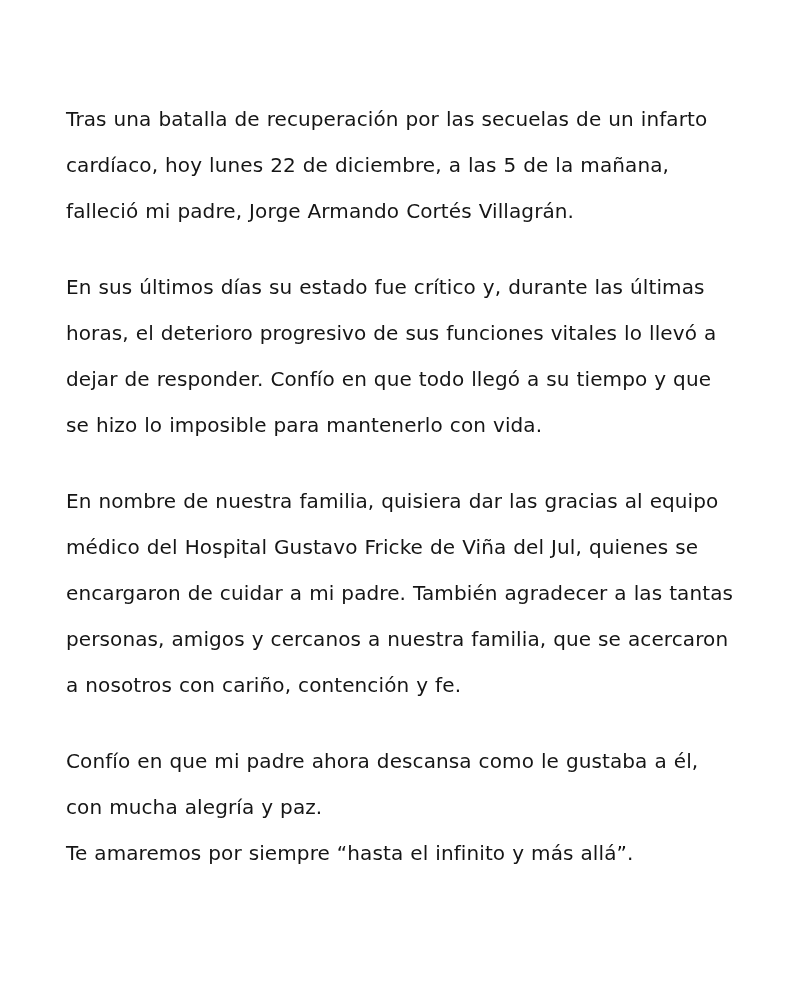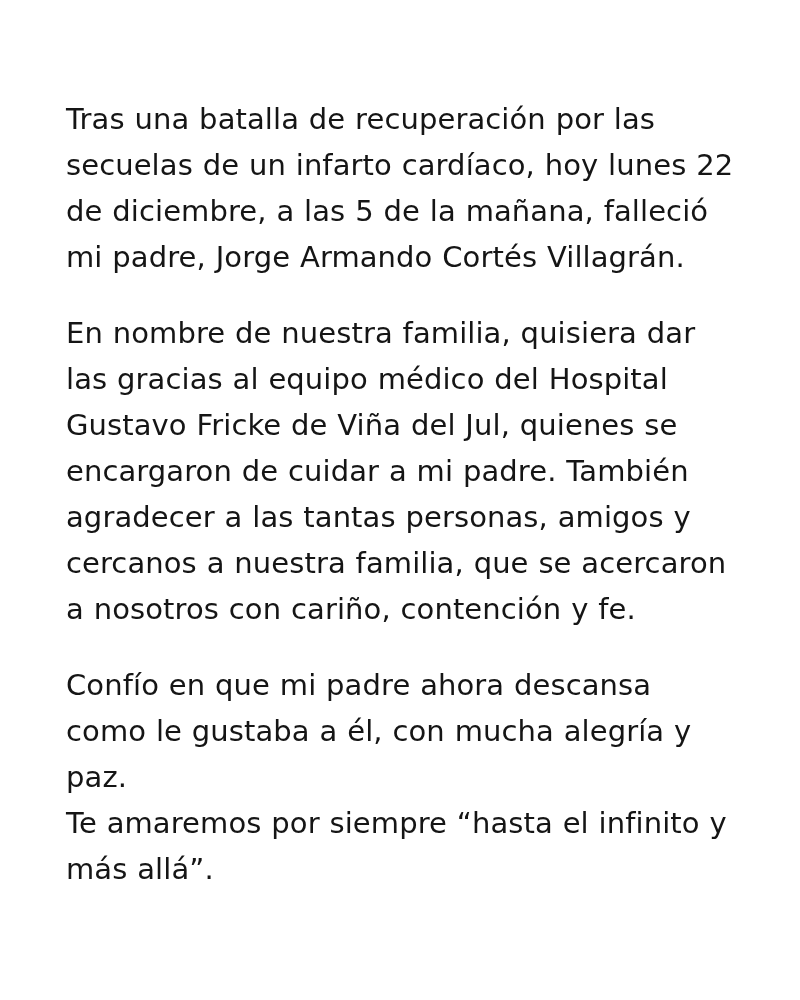--- a/index.html
+++ b/index.html
@@ -18,35 +18,36 @@
     box-sizing: border-box;
     width: 800px;
     height: 1000px;
     padding: 96px 66px 40px 66px;
     background: #ffffff;
   }
   .statement {
     display: block;
   }
   .paragraph {
-    font-size: 29px;
+    font-size: 20px;
     line-height: 46px;
     letter-spacing: 0.1px;
     color: #151515;
     margin: 0 0 30px 0;
     white-space: pre-wrap;
     word-spacing: 0.5px;
   }
   .paragraph:last-child {
     margin-bottom: 0;
   }
 </style>
 </head>
 <body>
 
 <div class="page">
   <div class="statement">
     <p class="paragraph">Tras una batalla de recuperación por las secuelas de un infarto cardíaco, hoy lunes 22 de diciembre, a las 5 de la mañana, falleció mi padre, Jorge Armando Cortés Villagrán.</p>
+    <p class="paragraph">En sus últimos días su estado fue crítico y, durante las últimas horas, el deterioro progresivo de sus funciones vitales lo llevó a dejar de responder. Confío en que todo llegó a su tiempo y que se hizo lo imposible para mantenerlo con vida.</p>
     <p class="paragraph">En nombre de nuestra familia, quisiera dar las gracias al equipo médico del Hospital Gustavo Fricke de Viña del Jul, quienes se encargaron de cuidar a mi padre. También agradecer a las tantas personas, amigos y cercanos a nuestra familia, que se acercaron a nosotros con cariño, contención y fe.</p>
     <p class="paragraph">Confío en que mi padre ahora descansa como le gustaba a él, con mucha alegría y paz.
 Te amaremos por siempre “hasta el infinito y más allá”.</p>
   </div>
 </div>
 
 </body></html>

